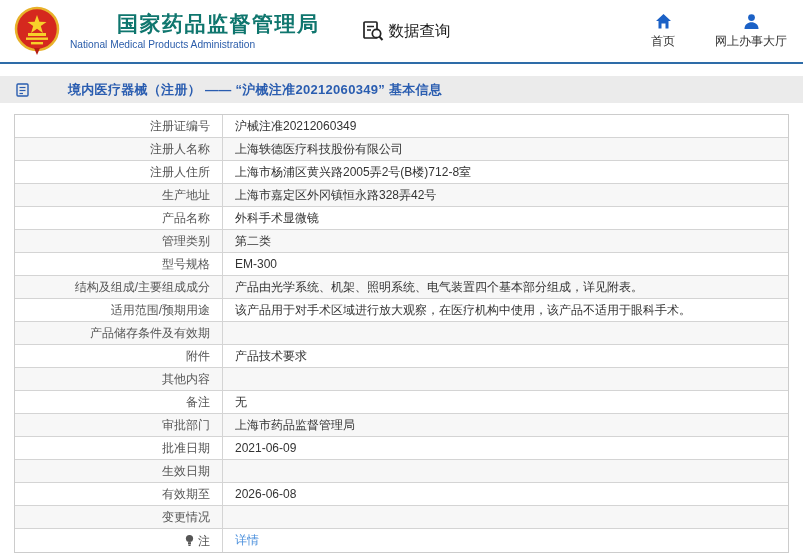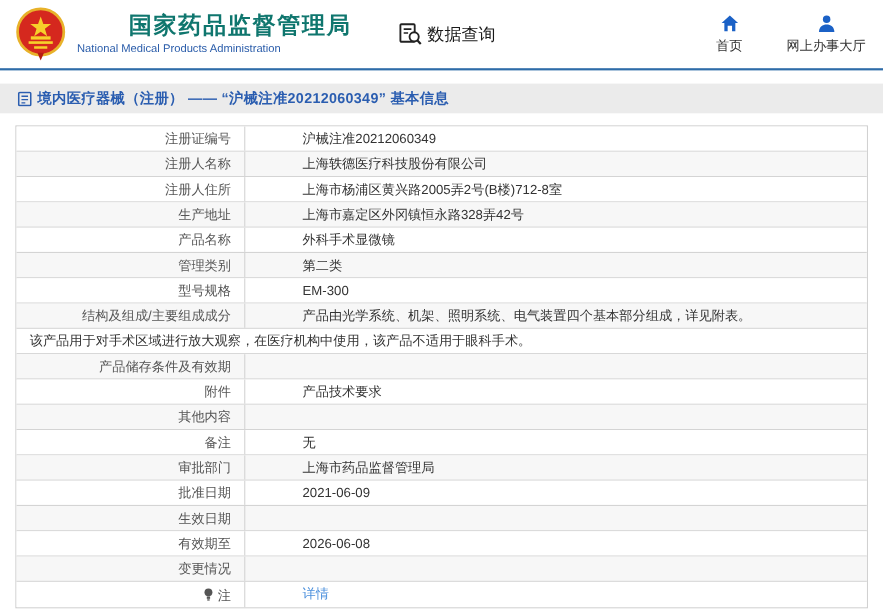--- a/index.html
+++ b/index.html
@@ -15,27 +15,27 @@
   .brand-sub { color: #2b5daa; font-size: 10.2px; margin-top: 2px; }
   .query { display: flex; align-items: flex-end; margin-left: 42px; cursor: pointer; }
   .query-icon { width: 22px; height: 22px; margin-right: 5px; }
   .query-label { font-size: 15.5px; color: #1a1a1a; }
   .nav { margin-left: auto; display: flex; gap: 34px; }
   .nav-item { display: flex; flex-direction: column; align-items: center; cursor: pointer; min-width: 36px; text-align: center; }
   .nav-item svg { width: 17px; height: 17px; margin-bottom: 3px; }
   .nav-label { font-size: 12px; color: #333; white-space: nowrap; }
 
   
-  .titlebar { margin-top: 12px; height: 27px; background: #ebebeb; display: flex; align-items: center; padding-left: 16px; }
+  .titlebar { margin-top: 12px; height: 27px; background: #ebebeb; display: flex; align-items: center; padding-left: 16px; gap: 34px; }
   .doc-icon { width: 13px; height: 14px; margin-right: 5px; flex: 0 0 auto; }
   .page-title { color: #2a5db0; font-size: 13px; font-weight: 600; letter-spacing: 0.3px; }
 
   
   .table-wrap { margin: 11px 14px 0 14px; border: 1px solid #cccccc; background: #fff; }
-  .trow { display: flex; height: 23px; border-bottom: 1px solid #d4d4d4; background: #fff; gap: 40px; }
+  .trow { display: flex; height: 23px; border-bottom: 1px solid #d4d4d4; background: #fff; }
   .trow:last-child { border-bottom: none; }
   .trow:nth-child(even) { background: #f7f7f7; }
   .tlabel { width: 208px; flex: 0 0 auto; text-align: right; padding-right: 12px;
     font-size: 12px; color: #555; line-height: 22px; border-right: 1px solid #d4d4d4;
     white-space: nowrap; display: flex; justify-content: flex-end; align-items: center; }
   .tvalue { flex: 1; padding-left: 12px; font-size: 12px; color: #333; line-height: 22px;
     white-space: nowrap; overflow: hidden; }
   .tvalue a { color: #4a8fdc; text-decoration: none; cursor: pointer; }
   .bulb-icon { width: 11px; height: 13px; margin-right: 3px; }
 </style>
@@ -120,20 +120,21 @@
   </div>
   <div class="trow">
     <div class="tlabel">型号规格</div>
     <div class="tvalue">EM-300</div>
   </div>
   <div class="trow">
     <div class="tlabel">结构及组成/主要组成成分</div>
     <div class="tvalue">产品由光学系统、机架、照明系统、电气装置四个基本部分组成，详见附表。</div>
   </div>
   <div class="trow">
+    <div class="tlabel">适用范围/预期用途</div>
     <div class="tvalue">该产品用于对手术区域进行放大观察，在医疗机构中使用，该产品不适用于眼科手术。</div>
   </div>
   <div class="trow">
     <div class="tlabel">产品储存条件及有效期</div>
     <div class="tvalue"></div>
   </div>
   <div class="trow">
     <div class="tlabel">附件</div>
     <div class="tvalue">产品技术要求</div>
   </div>

